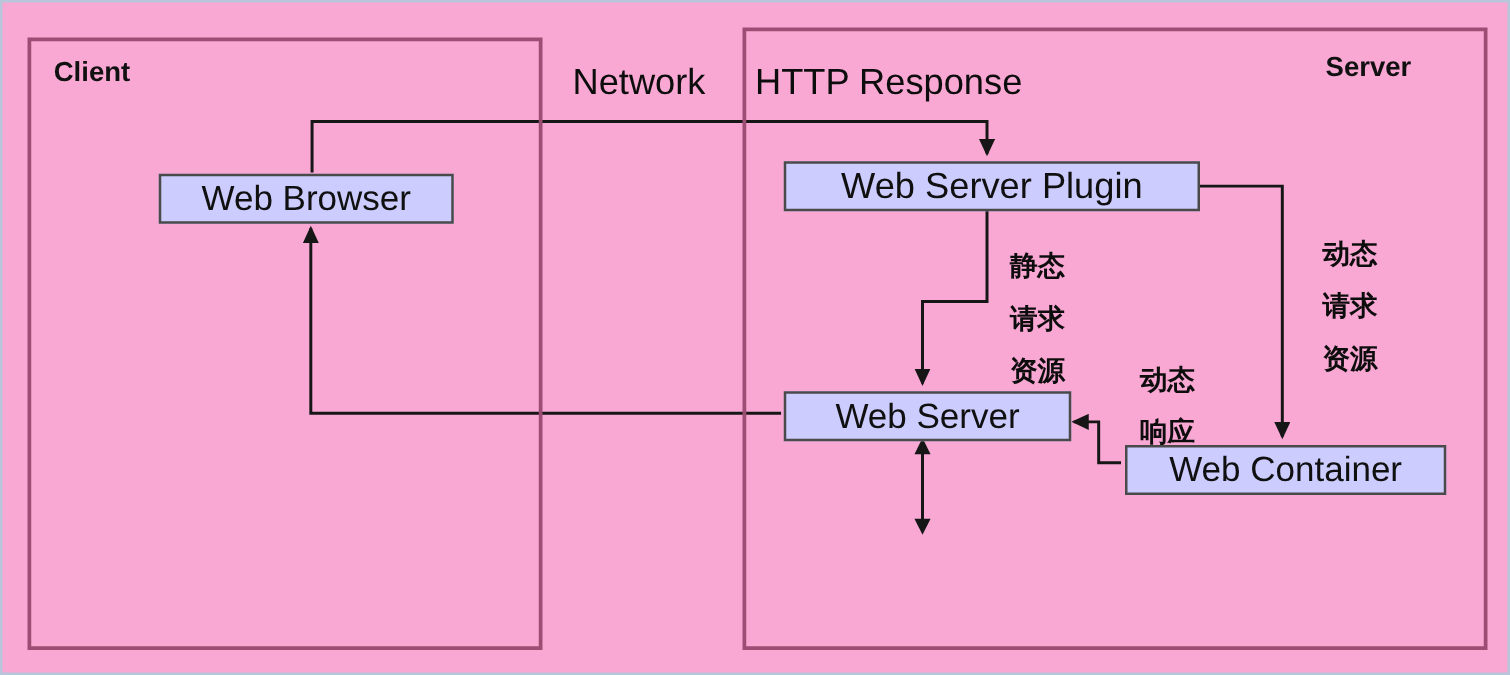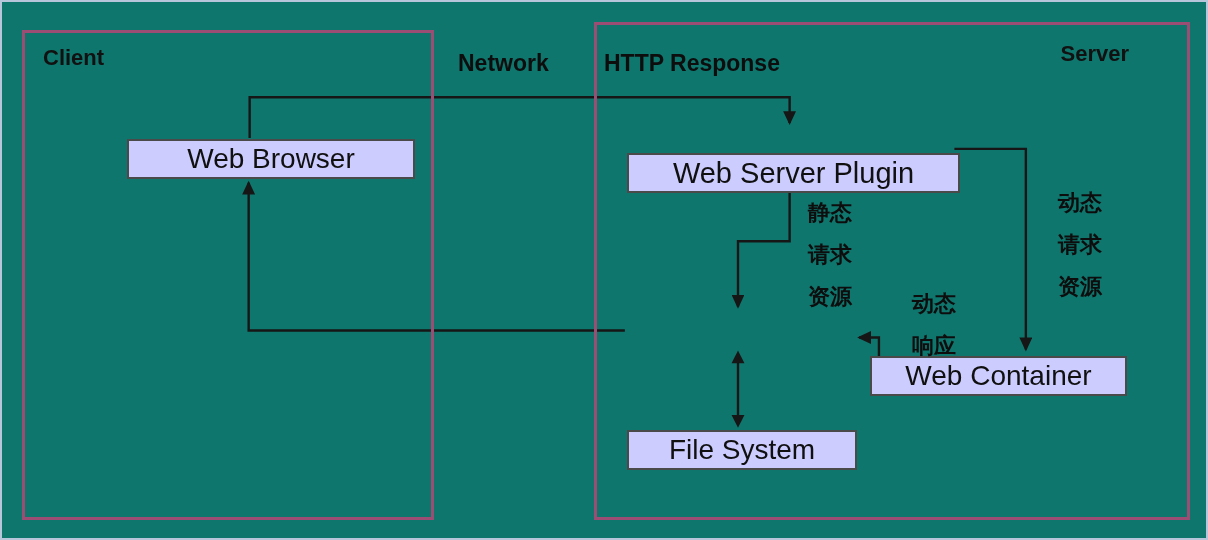--- a/index.html
+++ b/index.html
@@ -4,21 +4,21 @@
 <style>
   html, body {
     margin: 0;
     padding: 0;
     background: #ffffff;
   }
   .stage {
     position: relative;
     width: 1208px;
     height: 540px;
-    background: #0f766e;
+    background: #f9a8d4;
     border: 2px solid var(--canvas-border, #b7c6da);
     box-sizing: border-box;
     font-family: "Liberation Sans", sans-serif;
     overflow: hidden;
   }
   .connectors {
     position: absolute;
     left: 0; top: 0;
     width: 100%; height: 100%;
     pointer-events: none;
@@ -54,29 +54,29 @@
     display: flex;
     align-items: center;
     justify-content: center;
     background: var(--node-fill, #ccccff);
     border: 2px solid var(--node-border, #4a4a4a);
     box-sizing: border-box;
     font-size: 28px;
     color: #101010;
     white-space: nowrap;
   }
-  .node-web-browser   { left: 125px; top: 137px; width: 288px; height: 40px; }
-  .node-plugin        { left: 625px; top: 127px; width: 333px; height: 40px; font-size: 29px; margin-top: 24px; }
+  .node-web-browser   { left: 125px; top: 137px; width: 236px; height: 40px; }
+  .node-plugin        { left: 625px; top: 127px; width: 333px; height: 40px; font-size: 29px; }
   .node-web-server    { left: 625px; top: 311px; width: 230px; height: 40px; }
-  .node-web-container { left: 868px; top: 354px; width: 257px; height: 40px; }
+  .node-web-container { left: 898px; top: 354px; width: 257px; height: 40px; }
   .node-file-system   { left: 625px; top: 428px; width: 230px; height: 40px; }
   .edge-label {
     position: absolute;
-    font-weight: bold;
-    font-size: 23px;
+    font-weight: normal;
+    font-size: 29px;
     color: #0d0d0d;
     white-space: nowrap;
   }
   .lbl-network       { left: 456px; top: 48px; }
   .lbl-http-request  { left: 602px; top: 48px; }
   .lbl-http-response { left: 130px; top: 336px; }
   .cjk {
     position: absolute;
     font-weight: bold;
     font-size: 22px;
@@ -114,24 +114,24 @@
   </div>
 
   <div class="group group-server">
     <div class="group-label label-server">Server</div>
   </div>
 
   <div class="node node-web-browser">Web Browser</div>
 
   <div class="node node-plugin">Web Server Plugin</div>
 
+  <div class="node node-web-server">Web Server</div>
 
   <div class="node node-web-container">Web Container</div>
 
-  <div class="node node-file-system">File System</div>
 
   <div class="edge-label lbl-network">Network</div>
 
   <div class="edge-label lbl-http-request">HTTP Response</div>
 
 
   <div class="cjk lbl-static">静态
 请求
 资源</div>
 

